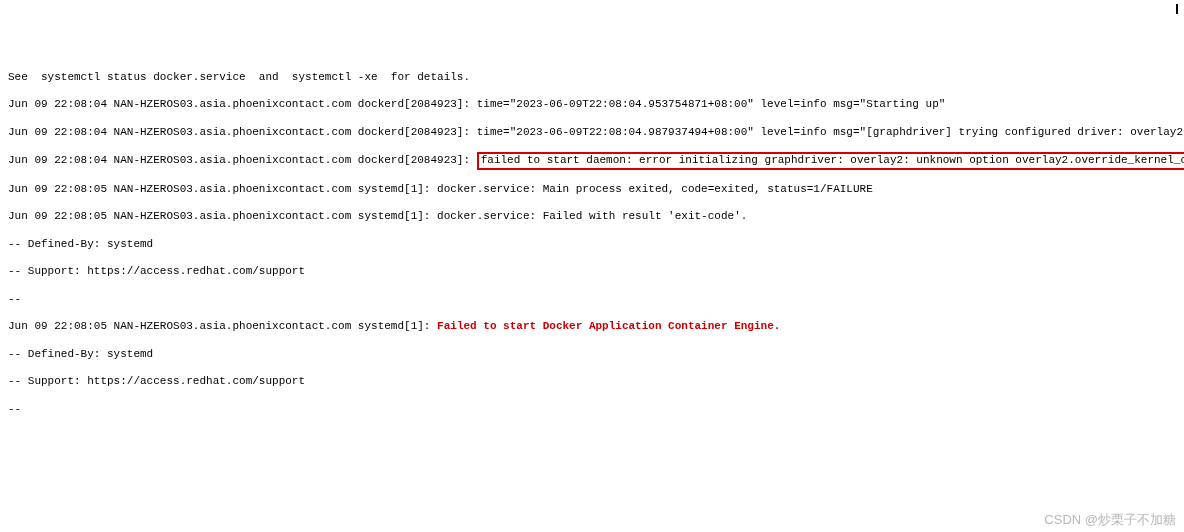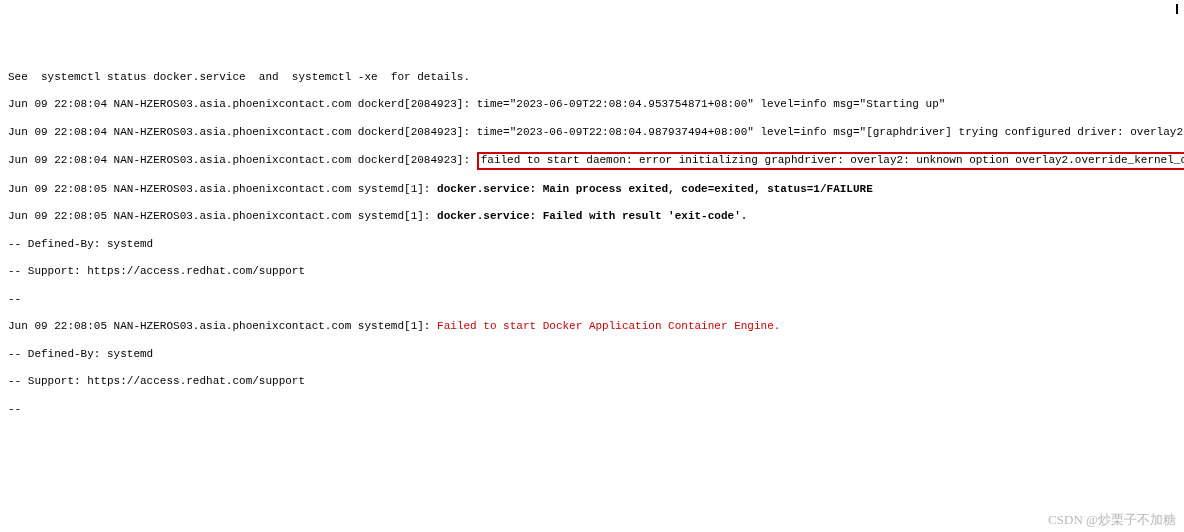--- a/index.html
+++ b/index.html
@@ -13,22 +13,22 @@
       white-space: pre;
       overflow: hidden;
       width: 1184px;
       height: 532px;
       position: relative;
     }
     .line {
       display: block;
       white-space: pre;
     }
-    .bold { font-weight: bold; }
-    .redbold { color: #cc0000; font-weight: normal; text-align: right; }
+    .bold { font-weight: normal; }
+    .redbold { color: #cc0000; font-weight: bold; text-align: right; }
     .boxed {
       border: 2px solid #d20000;
       display: inline-block;
       padding: 0 2px;
       margin-top: -1px;
       margin-bottom: -1px;
     }
     .marker {
       position: absolute;
       top: 2px;
@@ -43,21 +43,21 @@
       left: -2px;
       width: 2px;
       height: 10px;
       background: #000;
     }
     .watermark {
       position: absolute;
       bottom: 4px;
       right: 8px;
       color: #b8b8b8;
-      font-family: Liberation Serif, serif;
+      font-family: Liberation Sans, sans-serif;
       font-size: 13px;
       text-align: center;
     }
   </style>
 </head>
 <body>
 
 
 
 <div>

